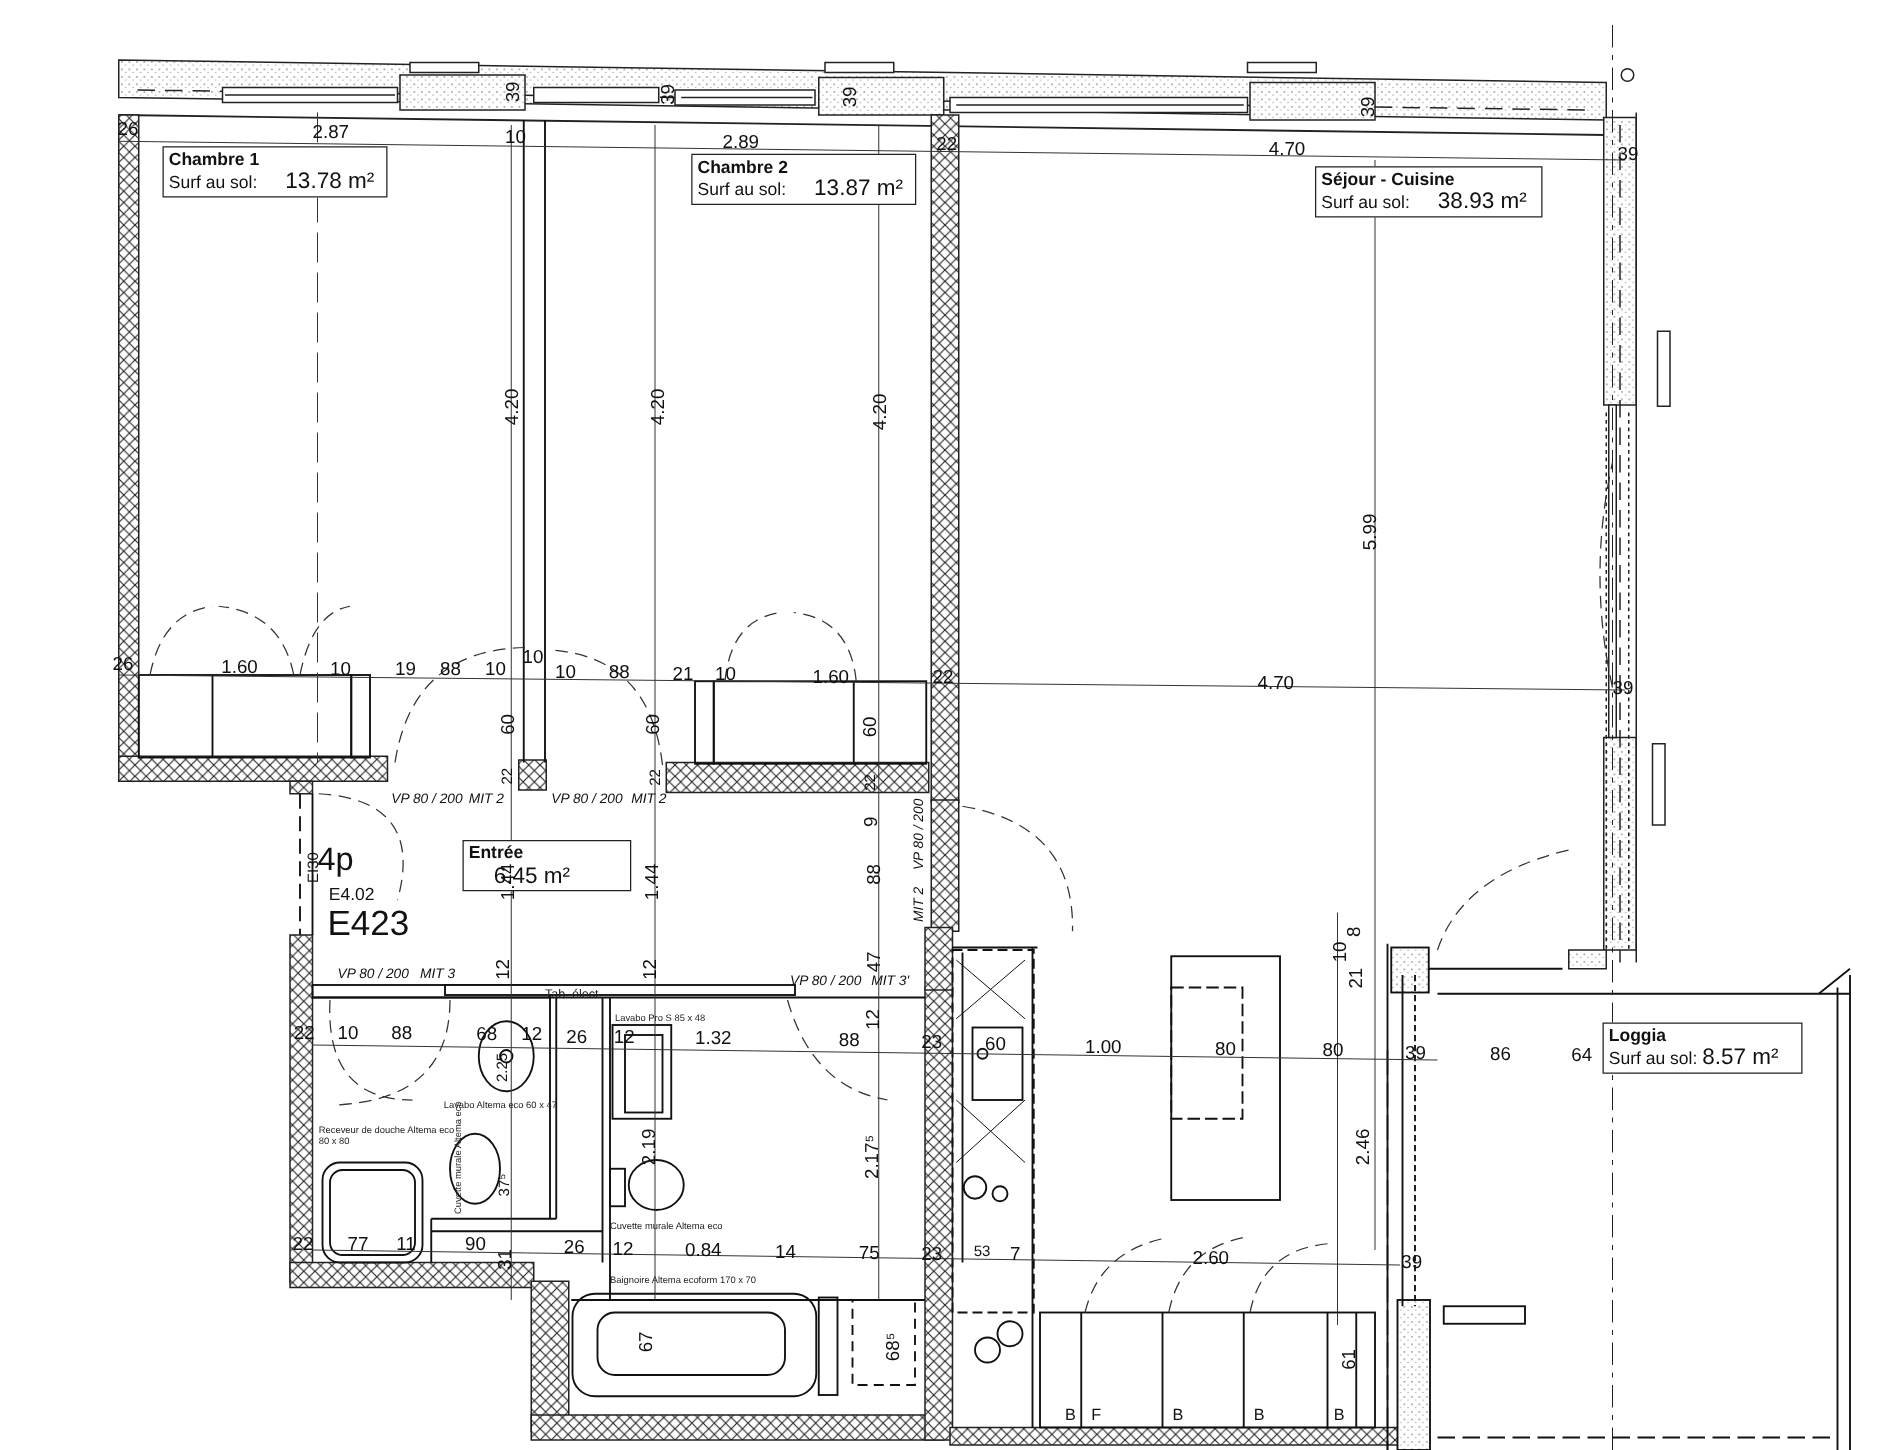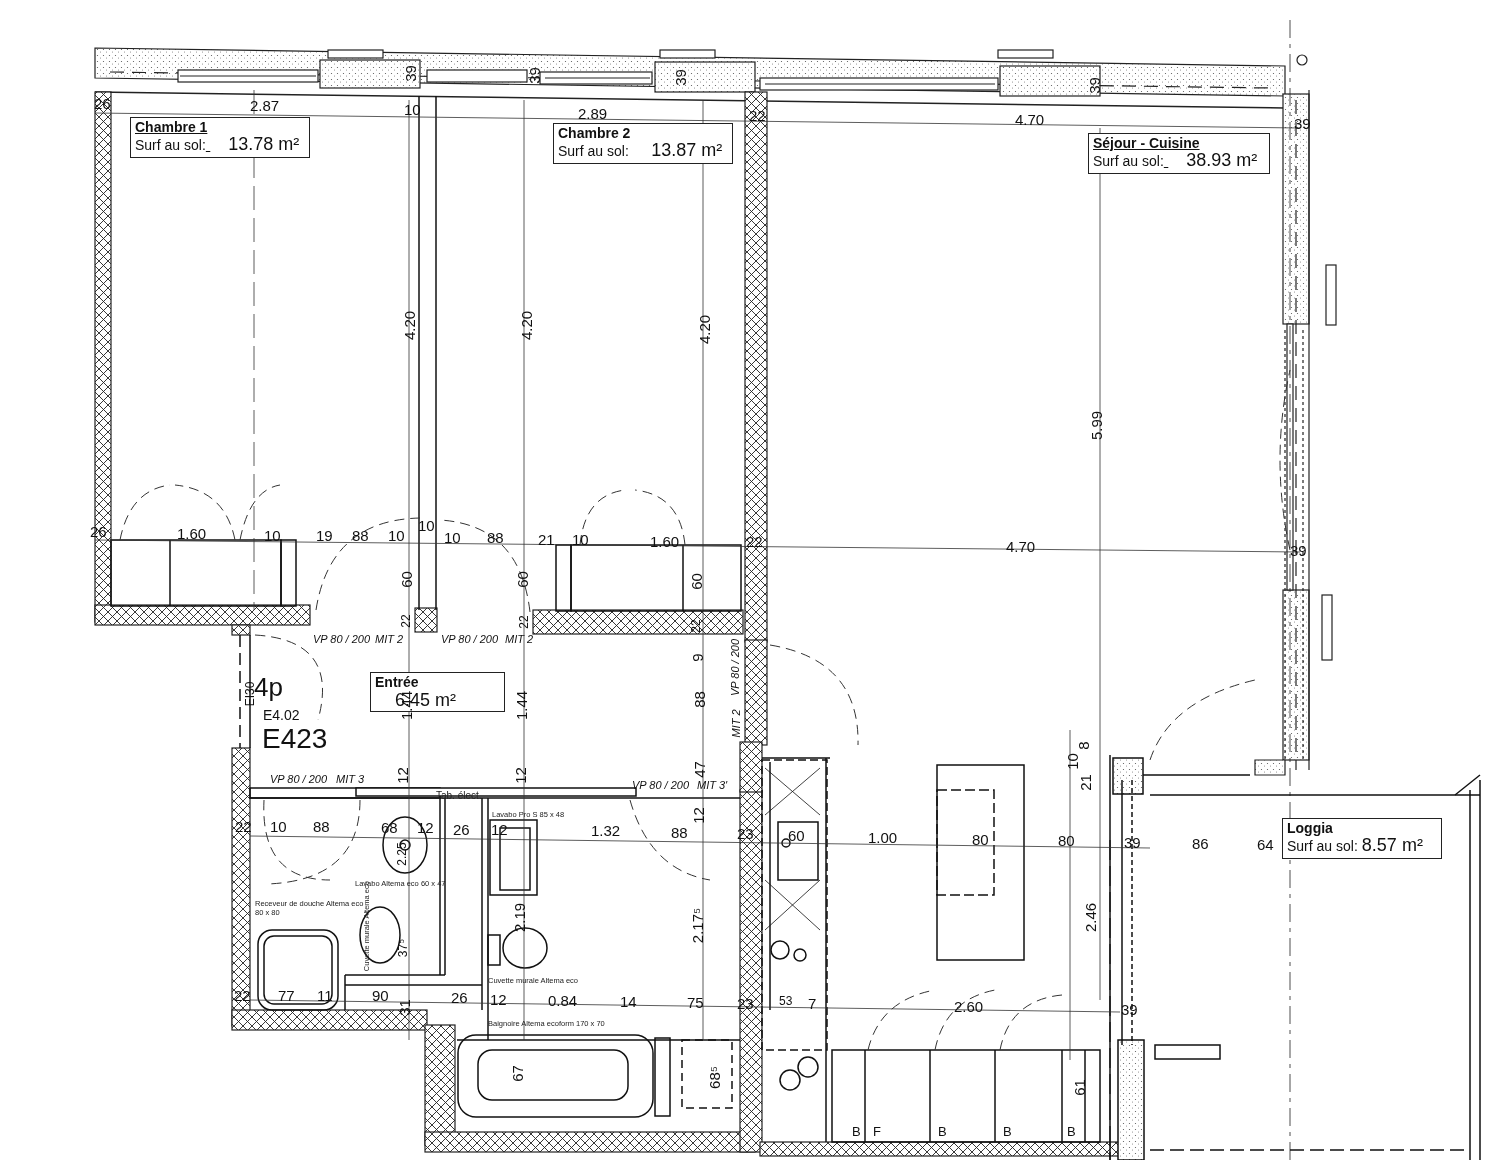--- a/index.html
+++ b/index.html
@@ -202,31 +202,31 @@
     <path d="M935,1050 Q945,1000 995,990"></path>
     <path d="M1000,1050 Q1010,1000 1062,995"></path>
     <path d="M120,540 Q130,490 170,485"></path>
     <path d="M235,540 Q225,490 175,485"></path>
     <path d="M240,540 Q250,490 280,485"></path>
     <path d="M580,545 Q585,495 625,490"></path>
     <path d="M685,545 Q680,495 635,490"></path>
   </g>
 </svg>
 
-<div class="roomlabel" style="left:130px;top:117px;width:170px;text-decoration:underline;">
+<div class="roomlabel" style="left:130px;top:117px;width:170px;">
   <span class="name">Chambre 1</span>
   <span class="surf">Surf au sol:</span>
   <span class="val"><span>13.78</span> <span>m²</span></span>
 </div>
 <div class="roomlabel" style="left:553px;top:123px;width:170px;">
   <span class="name">Chambre 2</span>
   <span class="surf">Surf au sol:</span>
   <span class="val"><span>13.87</span> <span>m²</span></span>
 </div>
-<div class="roomlabel" style="left:1088px;top:133px;width:172px;text-decoration:underline;">
+<div class="roomlabel" style="left:1052px;top:133px;width:172px;">
   <span class="name">Séjour - Cuisine</span>
   <span class="surf">Surf au sol:</span>
   <span class="val"><span>38.93</span> <span>m²</span></span>
 </div>
 <div class="roomlabel" style="left:370px;top:672px;width:125px;padding:1px 4px;">
   <span class="name" style="display:inline-block">Entrée</span>
   <span class="val" style="margin-left:20px"><span>6.45</span> <span>m²</span></span>
 </div>
 <div class="roomlabel" style="left:1282px;top:818px;width:150px;">
   <span class="name">Loggia</span>
@@ -313,21 +313,21 @@
 <div class="dim v" style="left:512px;top:768px;">12</div>
 <div class="dim v" style="left:690px;top:808px;">12</div>
 
 <div class="dim" style="left:235px;top:819px;">22</div>
 <div class="dim" style="left:270px;top:819px;">10</div>
 <div class="dim" style="left:313px;top:819px;">88</div>
 <div class="dim" style="left:381px;top:820px;">68</div>
 <div class="dim" style="left:417px;top:820px;">12</div>
 <div class="dim" style="left:453px;top:822px;">26</div>
 <div class="dim" style="left:491px;top:822px;">12</div>
-<div class="dim" style="left:556px;top:823px;margin-left:35px;">1.32</div>
+<div class="dim" style="left:556px;top:823px;">1.32</div>
 <div class="dim" style="left:671px;top:825px;">88</div>
 <div class="dim" style="left:737px;top:826px;">23</div>
 
 <div class="dim v sm" style="left:390px;top:848px;">2.25</div>
 <div class="dim v" style="left:505px;top:910px;">2.19</div>
 <div class="dim v" style="left:680px;top:918px;">2.17⁵</div>
 <div class="dim v sm" style="left:394px;top:942px;">37⁵</div>
 
 <div class="dim" style="left:234px;top:988px;">22</div>
 <div class="dim" style="left:278px;top:988px;">77</div>

